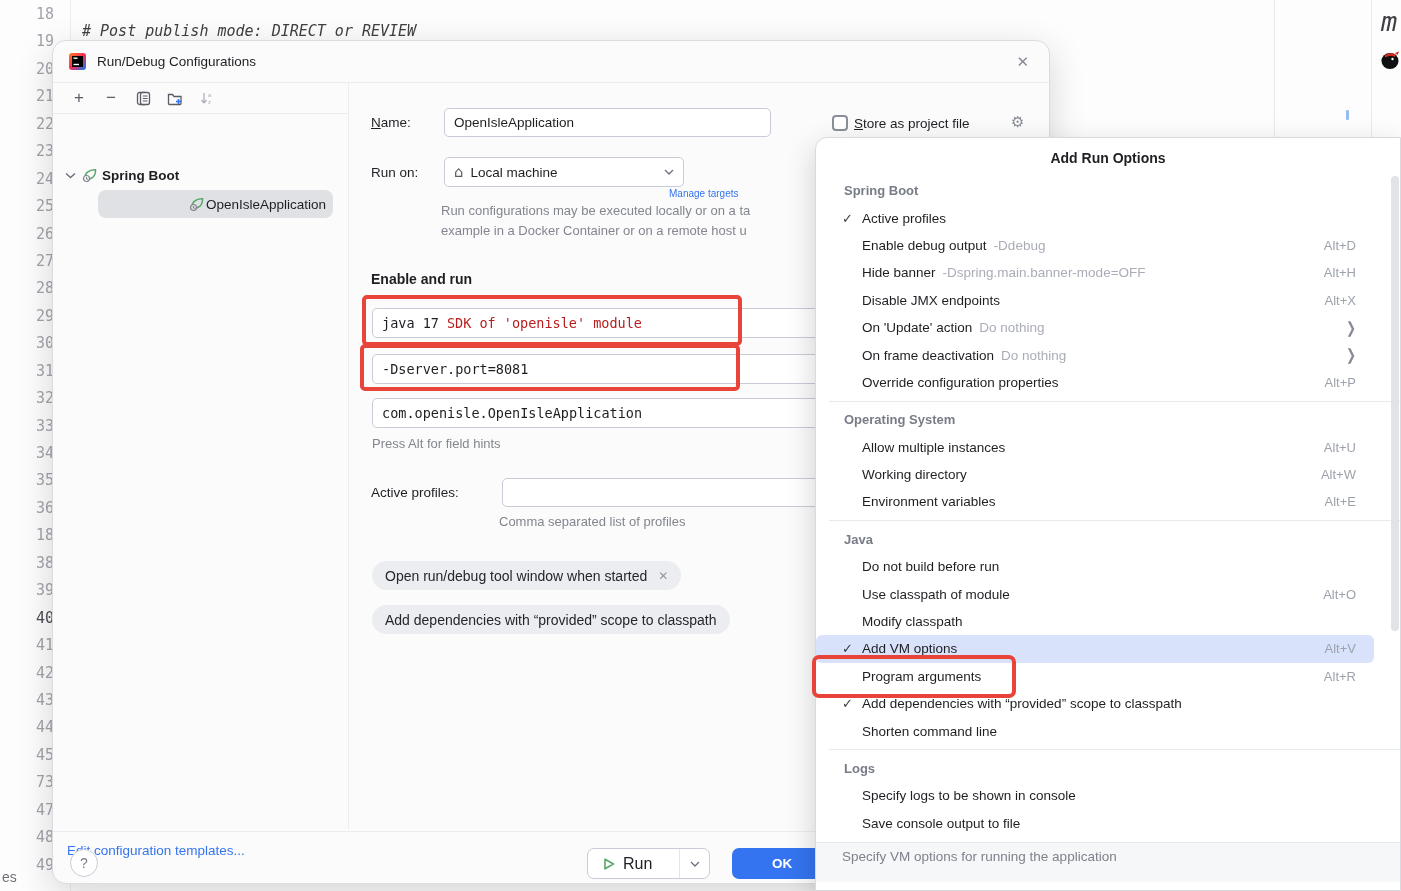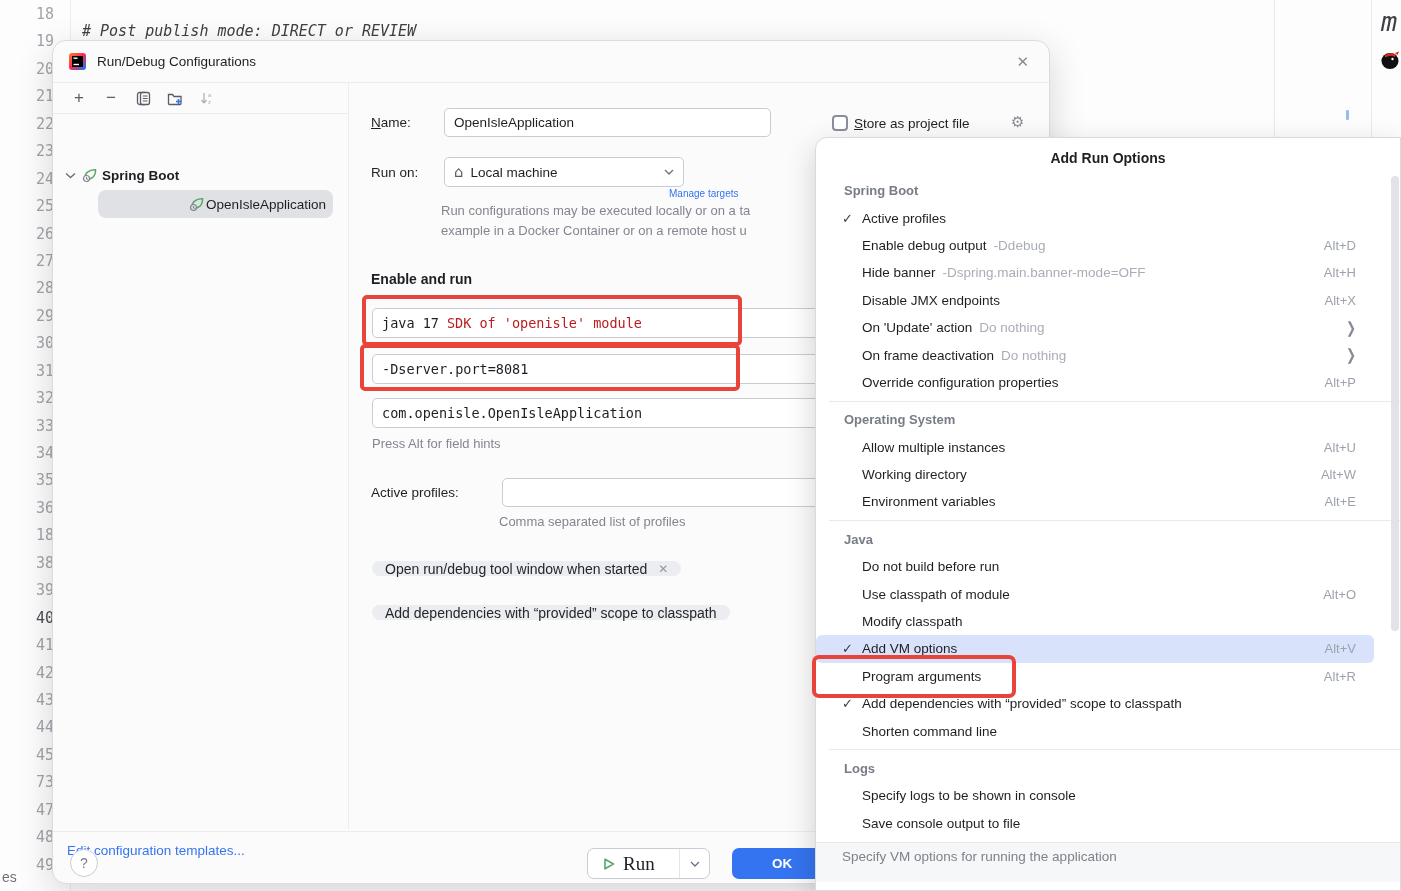--- a/index.html
+++ b/index.html
@@ -71,34 +71,34 @@
   .manage-link{position:absolute;left:616px;top:123px;color:var(--accent);font-size:10px;margin-top:24px;}
   .runon-hint1{left:388px;top:162px;}
   .runon-hint2{left:388px;top:182px;}
   .build-run-h{position:absolute;left:318px;top:230px;font-weight:700;font-size:14px;}
   .f-jre{left:319px;top:267px;width:634px;height:30px;gap:8px;}
   .f-vm{left:319px;top:313px;width:634px;height:30px;}
   .f-main{left:319px;top:357px;width:634px;height:30px;}
   .press-alt{left:319px;top:395px;}
   .ap-field{left:449px;top:437px;width:504px;height:29px;}
   .ap-hint{left:446px;top:473px;}
-  .tag{position:absolute;height:15px;background:#ECEDF0;border-radius:14.5px;display:flex;
+  .tag{position:absolute;height:29px;background:#ECEDF0;border-radius:14.5px;display:flex;
        align-items:center;padding:0 13px;font-size:14px;color:#25262B;white-space:nowrap;text-align:right;}
   .tag1{left:319px;top:520px;}
   .tag2{left:319px;top:564px;}
   .tag-x{margin-left:11px;color:#9196A1;font-size:12px;}
 
   .dlg-footer-line{position:absolute;left:0;right:0;top:790px;height:1px;background:var(--divider);}
   .help-btn{position:absolute;left:17px;top:808px;width:28px;height:28px;border:1px solid var(--border);
             border-radius:50%;display:flex;align-items:center;justify-content:center;color:#7A7E88;
             font-size:14px;background:#fff;}
   .run-btn{position:absolute;left:534px;top:807px;width:123px;height:31px;border:1px solid var(--border);
            border-radius:7px;background:#fff;display:flex;align-items:center;padding-left:14px;}
   .run-btn .play{display:flex;margin-right:7px;}
-  .run-btn .run-lbl{font-size:19px;font-family:Liberation Serif, serif;}
+  .run-btn .run-lbl{font-size:16px;}
   .run-btn .split{margin-left:auto;width:30px;height:100%;border-left:1px solid #E3E5E9;
                   display:flex;align-items:center;justify-content:center;}
   .ok-btn{position:absolute;left:679px;top:807px;width:100px;height:31px;background:var(--accent);
           border-radius:7px;color:#fff;font-weight:600;font-size:13.5px;display:flex;
           align-items:center;justify-content:center;border:none;}
 
   
   .popup{position:absolute;left:815px;top:137px;width:586px;height:754px;background:#FFFFFF;
          border:1px solid #D8DAE0;border-radius:12px 0 0 0;box-shadow:0 10px 30px rgba(0,0,0,.18);
          z-index:20;overflow:hidden;}

